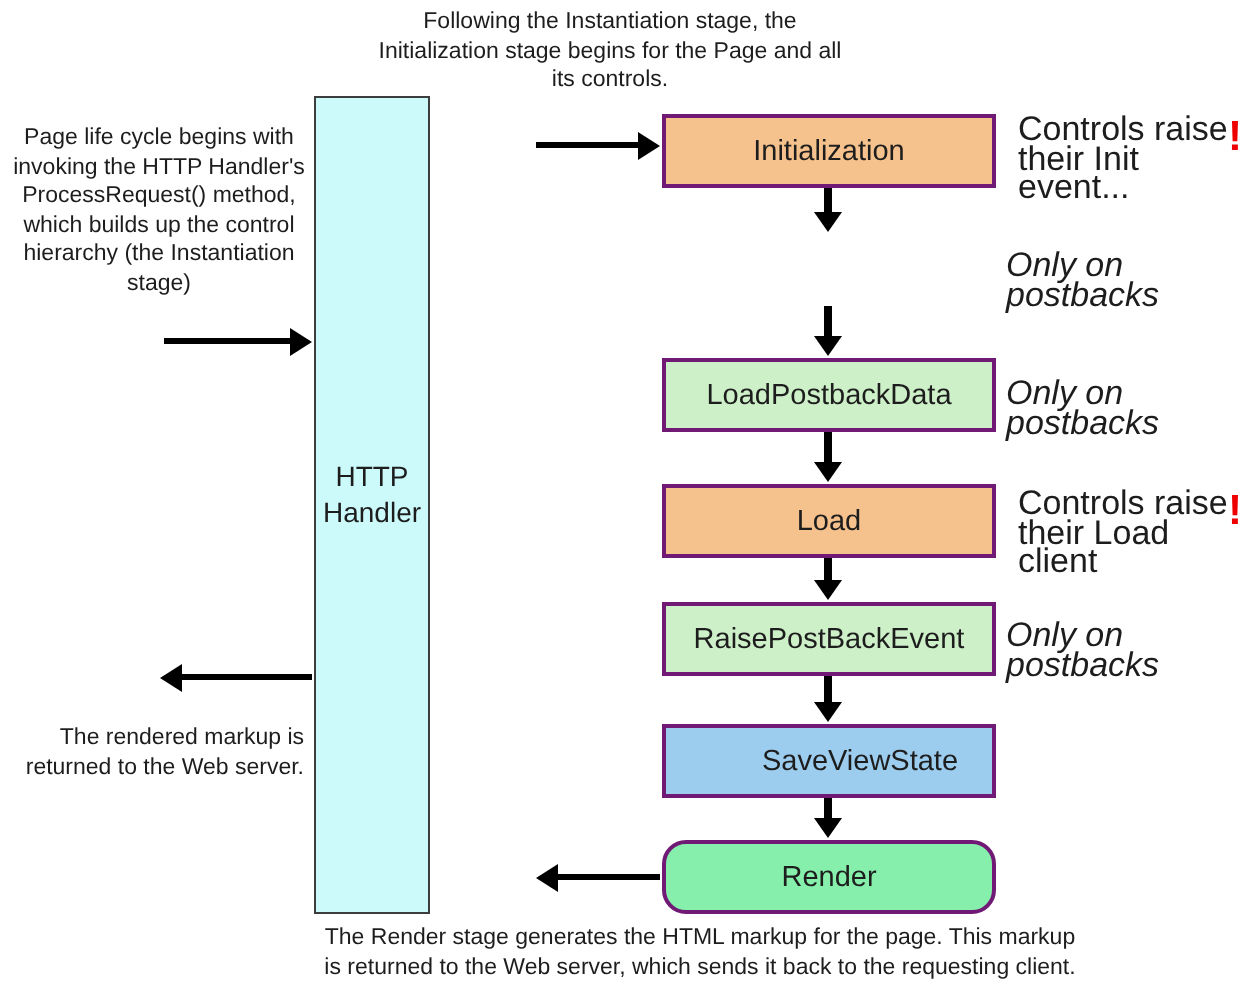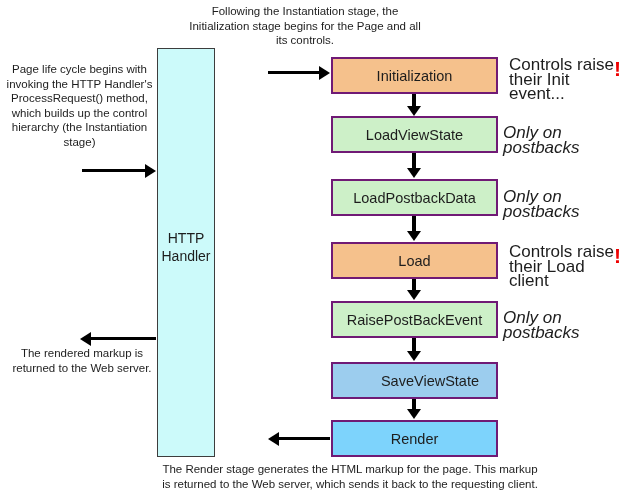--- a/index.html
+++ b/index.html
@@ -139,46 +139,45 @@
 </style>
 </head>
 <body>
 
 <div id="canvas">
 
   <div class="note" style="left:185px; top:4px; width:240px;">Following the Instantiation stage, the Initialization stage begins for the Page and all its controls.</div>
 
   <div class="note" style="left:2px; top:62px; width:155px;">Page life cycle begins with invoking the HTTP Handler's ProcessRequest() method, which builds up the control hierarchy (the Instantiation stage)</div>
 
-  <div class="note" style="left:12px; top:346px; width:140px;">The rendered markup is returned to the Web server.</div>
+  <div class="note" style="left:12px; top:362px; width:140px;text-align:right;">The rendered markup is returned to the Web server.</div>
 
   <div class="note" style="left:160px; top:462px; width:380px;">The Render stage generates the HTML markup for the page.  This markup is returned to the Web server, which sends it back to the requesting client.</div>
 
   <div id="http-handler" style="background: rgb(204, 250, 250);">
     <div class="hh-label">
       <div>HTTP</div>
       <div>Handler</div>
     </div>
   </div>
 
   <div class="h-arrow-right" style="left:82px; top:169px; width:64px;"></div>
 
   <div class="h-arrow-right" style="left:268px; top:71px; width:52px;"></div>
 
   <div class="h-arrow-left" style="left:278px; top:437px; width:52px;"></div>
 
   <div class="h-arrow-left" style="left:90px; top:337px; width:66px;"></div>
 
   <div class="stage" style="top: 57px; background: rgb(245, 193, 140);">Initialization</div>
-  <div class="stage" style="top: 116px; background: rgb(205, 240, 200);">LoadViewState</div>
   <div class="stage" style="top: 179px; background: rgb(205, 240, 200);">LoadPostbackData</div>
   <div class="stage" style="top: 242px; background: rgb(245, 193, 140);">Load</div>
   <div class="stage" style="top: 301px; background: rgb(205, 240, 200);">RaisePostBackEvent</div>
   <div class="stage" style="top: 362px; background: rgb(156, 205, 238); padding-left: 31px;">SaveViewState</div>
-  <div class="stage" style="top: 420px; background: #7dd3fc;">Render</div>
+  <div class="stage" style="top: 420px; background: #86efac; border-radius: 12px;">Render</div>
 
   <div class="v-arrow" style="top:94px; height:13px;"></div>
   <div class="v-arrow" style="top:153px; height:16px;"></div>
   <div class="v-arrow" style="top:216px; height:16px;"></div>
   <div class="v-arrow" style="top:279px; height:12px;"></div>
   <div class="v-arrow" style="top:338px; height:14px;"></div>
   <div class="v-arrow" style="top:399px; height:11px;"></div>
 
   <div class="side-note" style="left:509px; top:58px; width:105px;">Controls raise their Init event...</div>
   <div class="side-note italic" style="left:503px; top:126px; width:118px;">Only on postbacks</div>

